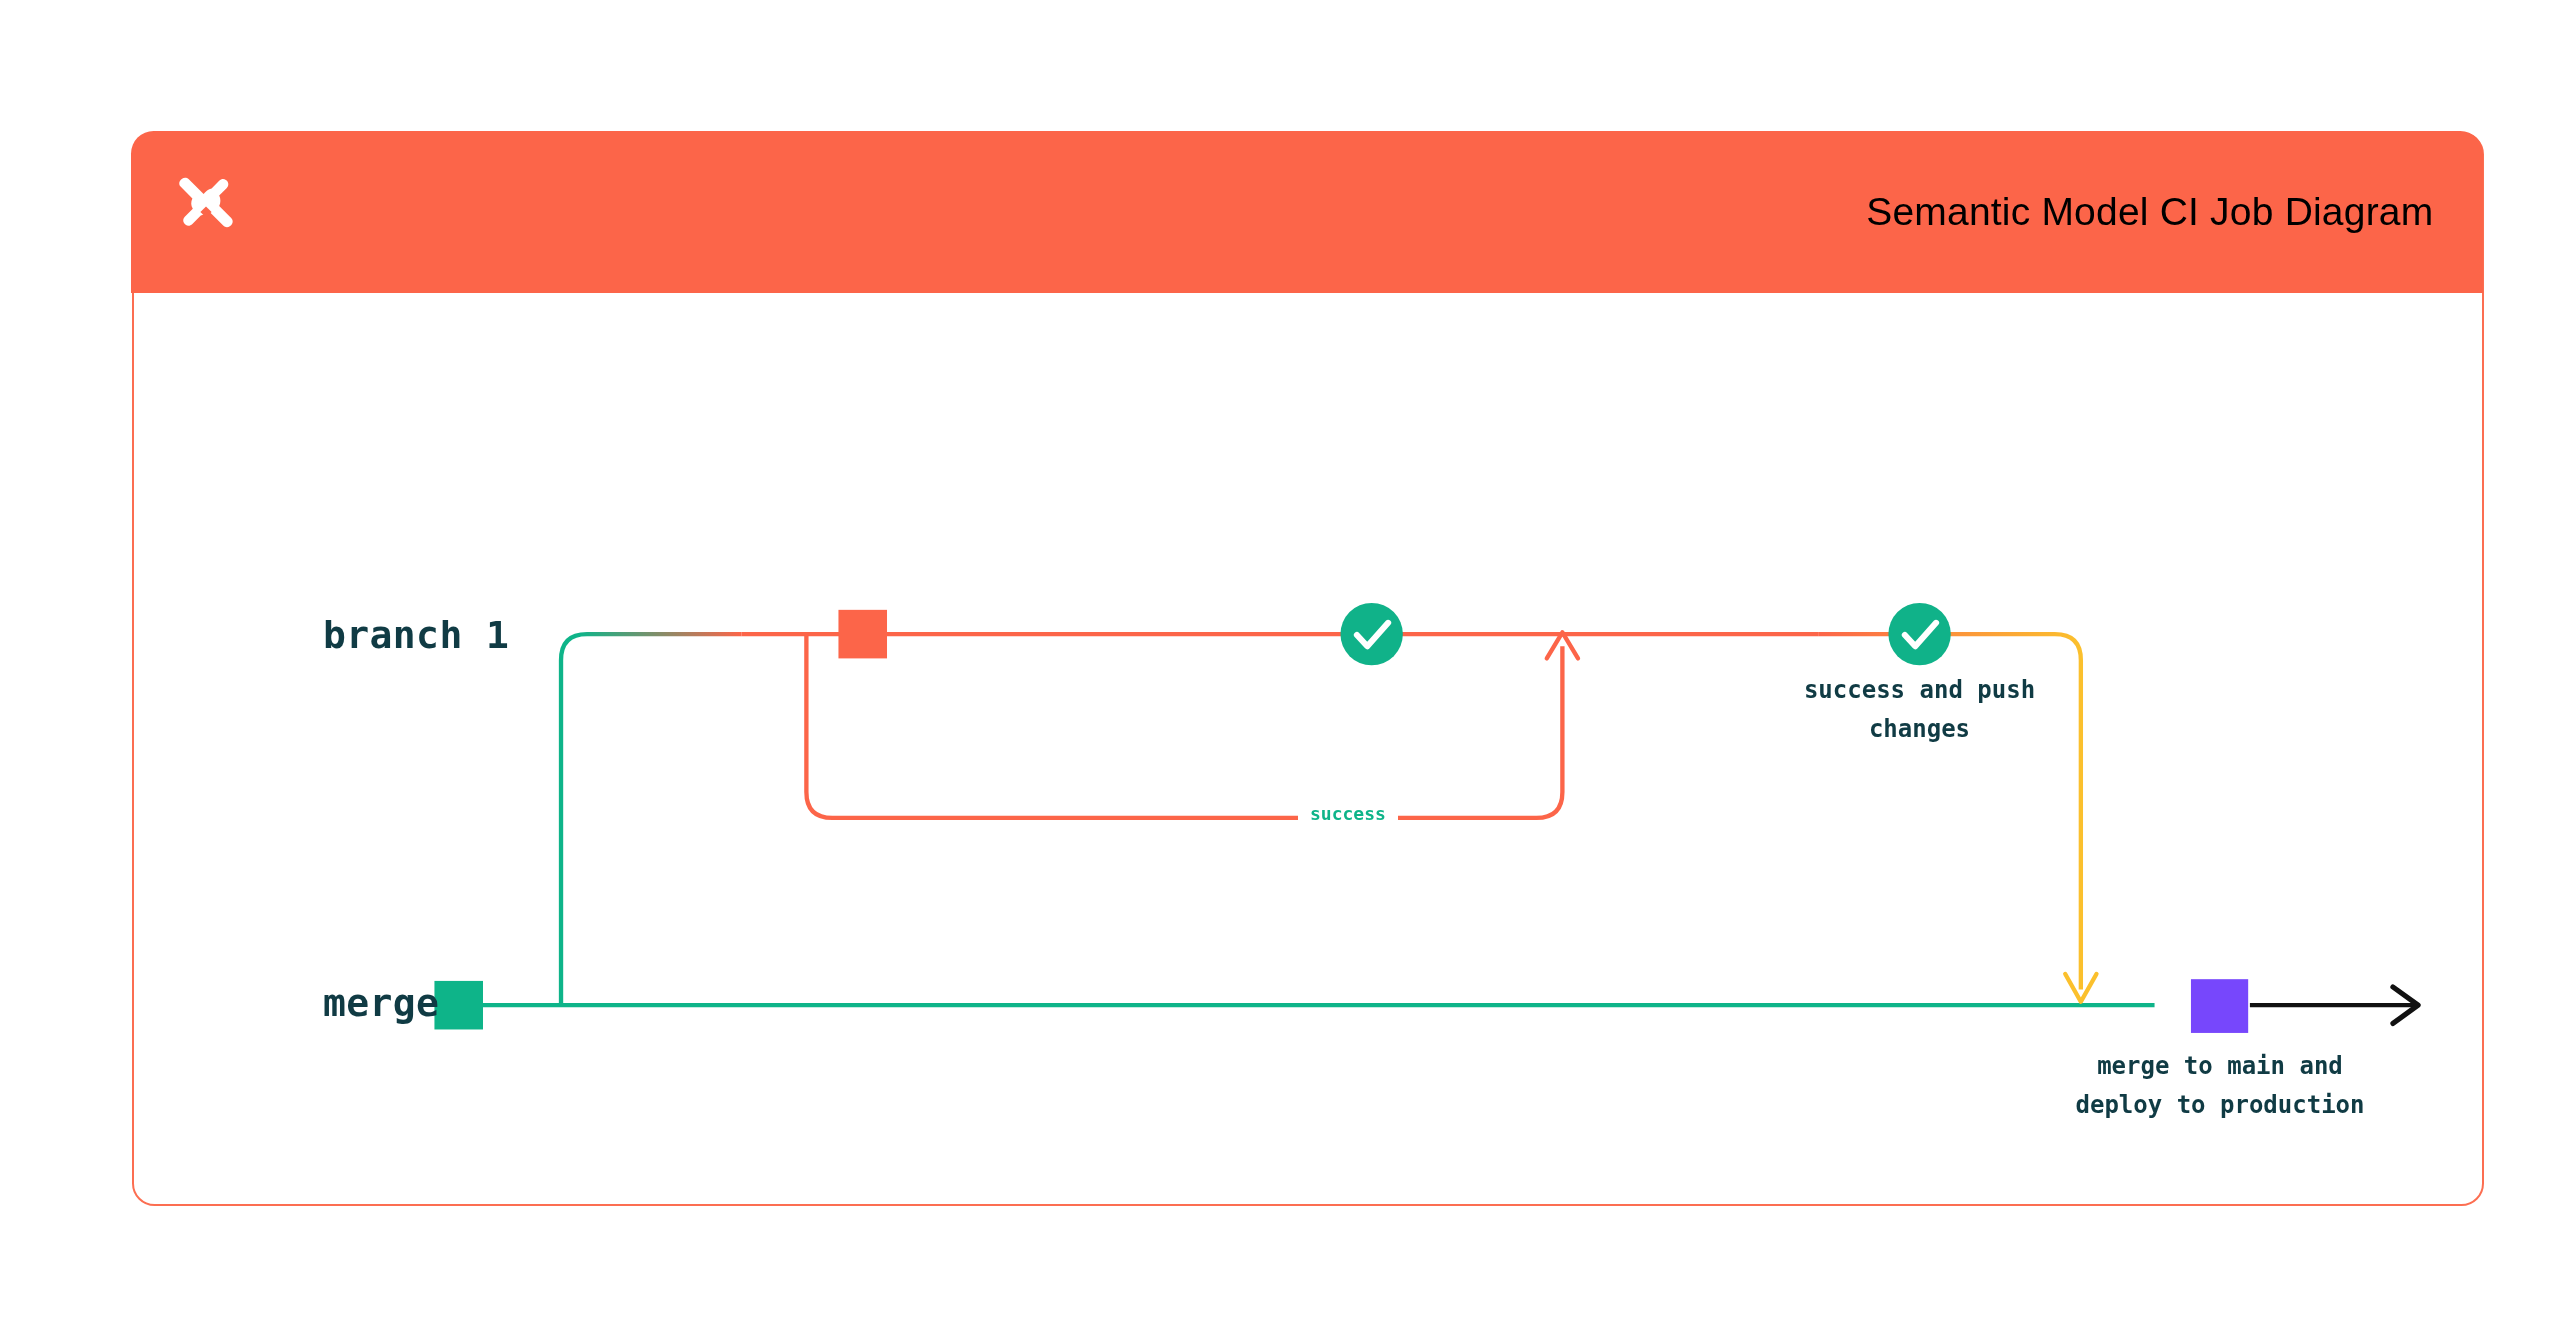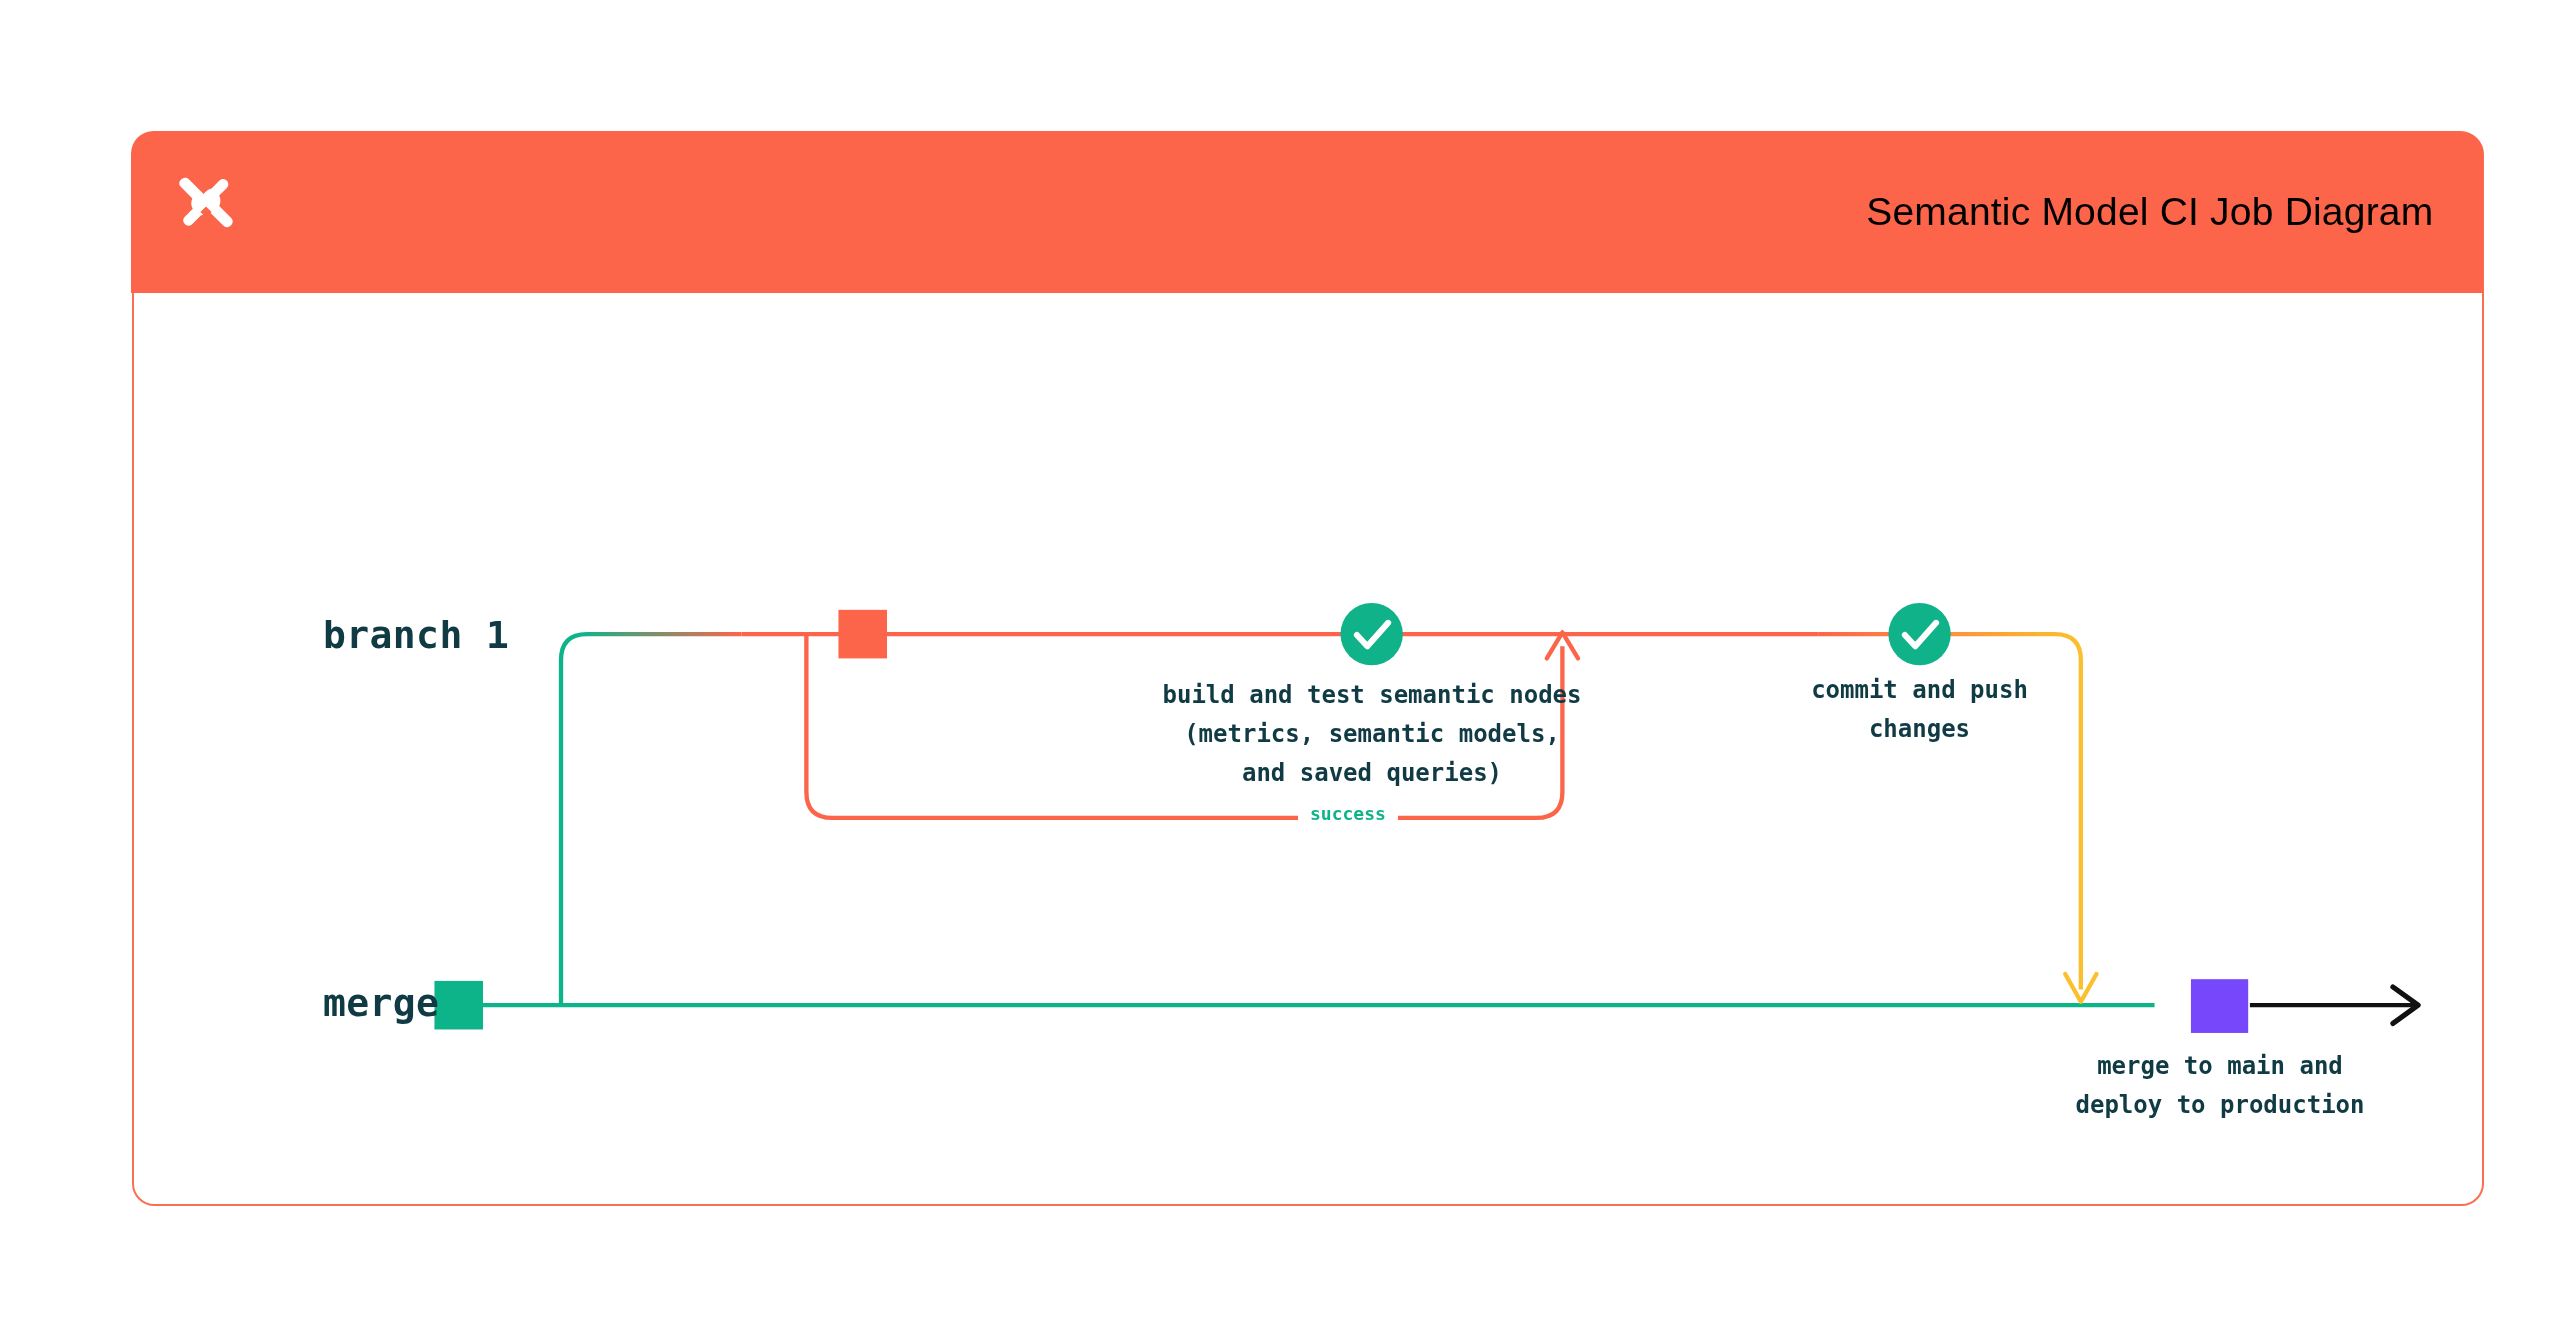--- a/index.html
+++ b/index.html
@@ -183,25 +183,22 @@
           <path d="M 2042 391 L 2054 404 L 2078 377" stroke="#ffffff" stroke-width="7" fill="none" stroke-linecap="round" stroke-linejoin="round"></path>
         </g>
 
         <rect x="2372" y="788" width="66" height="62" fill="#7747fc"></rect>
       </svg>
 
       <div class="lane-label" style="left:189px; top:317px;">branch 1</div>
       <div class="lane-label" style="left:189px; top:685px;">merge</div>
 
 
-      <div class="node-caption" style="left:891px; top:380px; width:694px;">build and test semantic nodes
-(metrics, semantic models,
-and saved queries)</div>
-
-      <div class="node-caption" style="left:1612px; top:375px; width:347px;">commit and push
+
+      <div class="node-caption" style="left:1612px; top:375px; width:347px;">success and push
 changes</div>
 
       <div class="node-caption" style="left:1739px; top:751px; width:694px;">merge to main and
 deploy to production</div>
 
       <div class="edge-label" style="left:1164px; top:507px;">success</div>
 
     </div>
   </div>
 </div>

